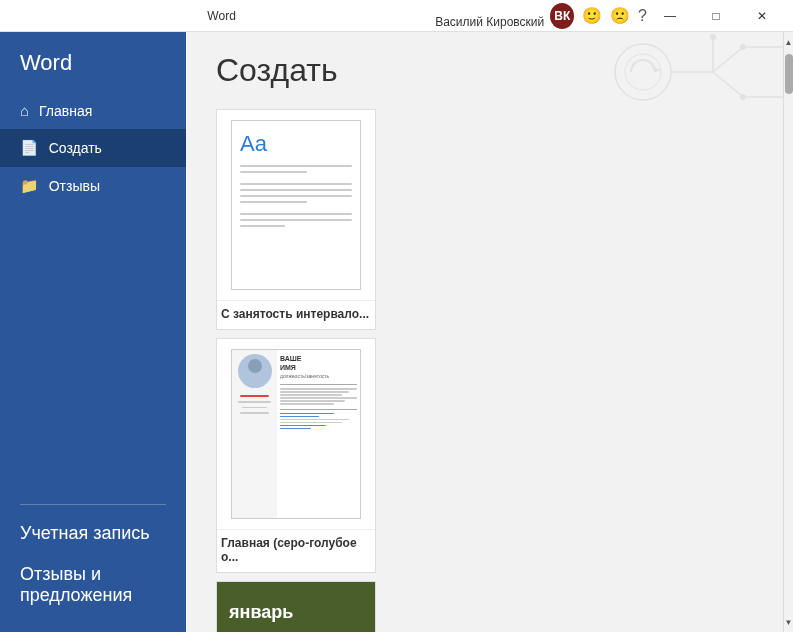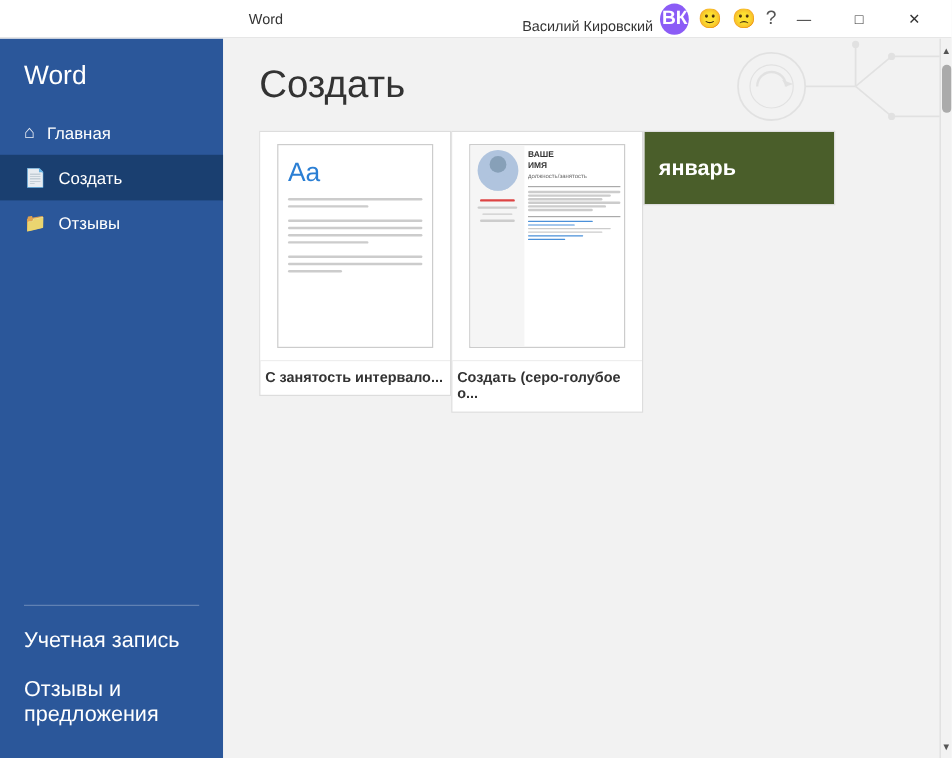--- a/index.html
+++ b/index.html
@@ -31,23 +31,23 @@
       display: flex;
       align-items: flex-end;
       gap: 6px;
       font-size: 12px;
       color: #333;
     }
     .user-avatar {
       width: 24px;
       height: 26px;
       border-radius: 50%;
-      background: #8b5cf6;
+      background: #7f1d1d;
       color: white;
-      font-size: 16px;
+      font-size: 12px;
       font-weight: bold;
       display: flex;
       align-items: center;
       justify-content: center;
     }
     .titlebar-icons {
       display: flex;
       align-items: center;
       gap: 8px;
       margin-left: 8px;
@@ -144,21 +144,21 @@
       width: 200px;
       height: 80px;
       opacity: 0.15;
     }
 
     .templates-area {
       flex: 1;
       overflow-y: auto;
       padding: 10px 30px 10px 30px;
       display: flex;
-      flex-direction: row;
+      flex-direction: column;
       gap: 0;
     }
 
     .template-card {
       background: white;
       border: 1px solid #ddd;
       width: 160px;
       cursor: pointer;
       display: inline-block;
       margin-bottom: 8px;
@@ -417,21 +417,21 @@
                     <div style="height:1.5px;background:#4a90d9;width:70%;border-radius:1px;"></div>
                     <div style="height:1.5px;background:#4a90d9;width:50%;border-radius:1px;"></div>
                     <div style="height:1.5px;background:#ccc;width:90%;border-radius:1px;"></div>
                     <div style="height:1.5px;background:#ccc;width:80%;border-radius:1px;"></div>
                     <div style="height:1.5px;background:#4a90d9;width:60%;border-radius:1px;"></div>
                     <div style="height:1.5px;background:#4a90d9;width:40%;border-radius:1px;"></div>
                   </div>
                 </div>
               </div>
             </div>
-            <div class="template-label">Создать (серо-голубое о...</div>
+            <div class="template-label">Главная (серо-голубое о...</div>
           </div>
         </div>
       </div>
 
       <div>
         <div style="display:inline-block;">
           <div class="template-card" style="overflow:hidden;">
             <div style="height:60px;background:#4a5e2a;display:flex;align-items:center;padding:0 12px;">
               <span style="color:white;font-size:18px;font-weight:bold;">январь</span>
             </div>

